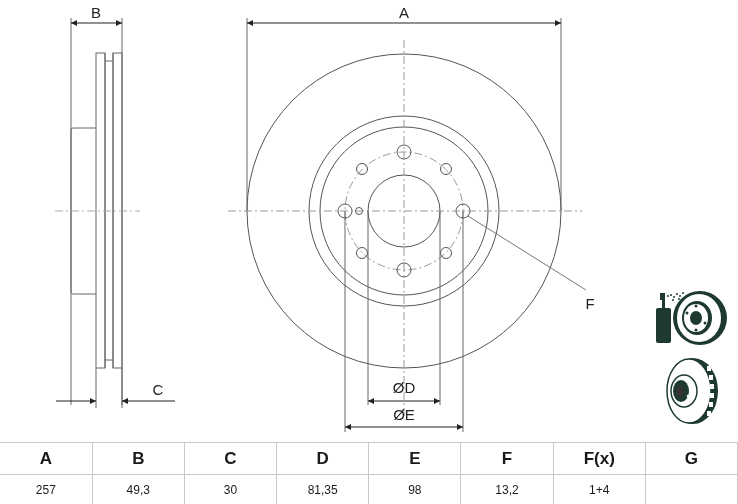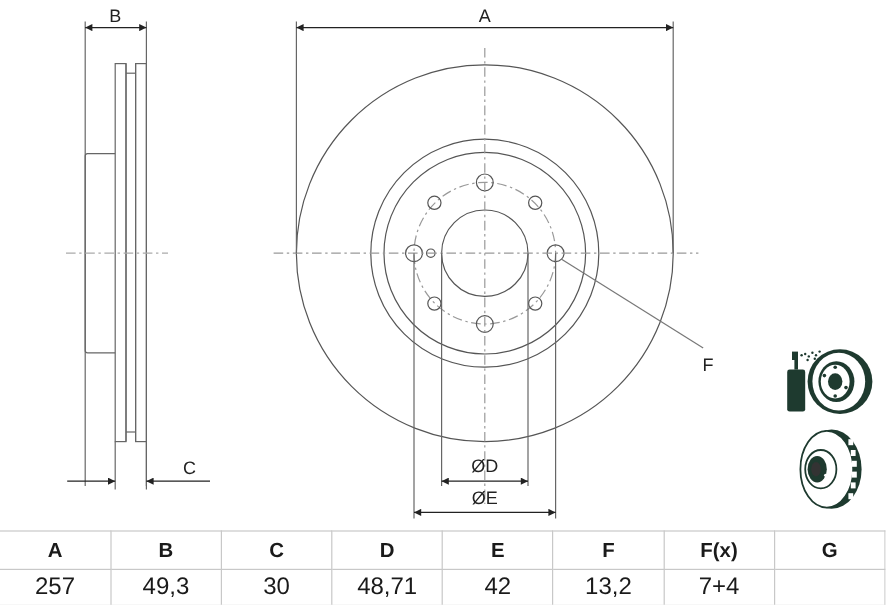--- a/index.html
+++ b/index.html
@@ -2,21 +2,21 @@
 <html><head>
 <meta charset="utf-8">
 <style>
   html, body { margin:0; padding:0; background:#ffffff; }
   body { width:738px; height:504px; position:relative; overflow:hidden; font-family:"Liberation Sans", sans-serif; }
   #drawing { position:absolute; left:0; top:0; width:738px; height:440px; }
   .lbl { font-family:"Liberation Sans", sans-serif; font-size:15px; fill:#222; }
   table.spec { position:absolute; left:0; top:442px; width:738px; border-collapse:collapse; table-layout:fixed; }
   table.spec td { border:1px solid #c8c8c8; text-align:center; color:#1a1a1a; height:29px; padding:0; }
   table.spec tr.head td { font-weight:bold; font-size:17px; height:31px; }
-  table.spec tr.vals td { font-size:20px; }
+  table.spec tr.vals td { font-size:12px; }
   table.spec td:first-child { border-left:none; }
   table.spec td:last-child { border-right:1px solid #c8c8c8; }
 </style>
 </head>
 <body>
 
 <svg id="drawing" viewBox="0 0 738 440" xmlns="http://www.w3.org/2000/svg">
   <defs>
     <marker id="arr" viewBox="0 0 10 10" refX="10" refY="5" markerWidth="9" markerHeight="6" orient="auto-start-reverse">
       <path d="M0,0 L10,5 L0,10 z" fill="#222"></path>
@@ -149,20 +149,20 @@
     <td>D</td>
     <td>E</td>
     <td>F</td>
     <td>F(x)</td>
     <td>G</td>
   </tr>
   <tr class="vals">
     <td>257</td>
     <td>49,3</td>
     <td>30</td>
-    <td>48,71</td>
-    <td>42</td>
+    <td>81,35</td>
+    <td>98</td>
     <td>13,2</td>
-    <td>7+4</td>
+    <td>1+4</td>
     <td></td>
   </tr>
 </tbody>
   </table>
 
 </body></html>

